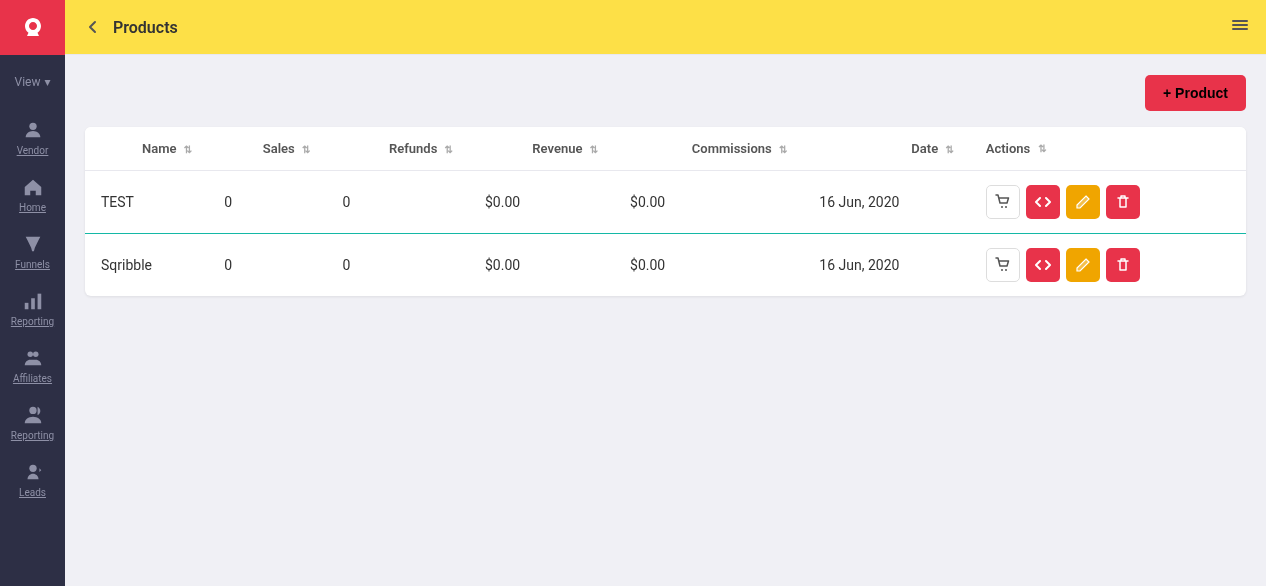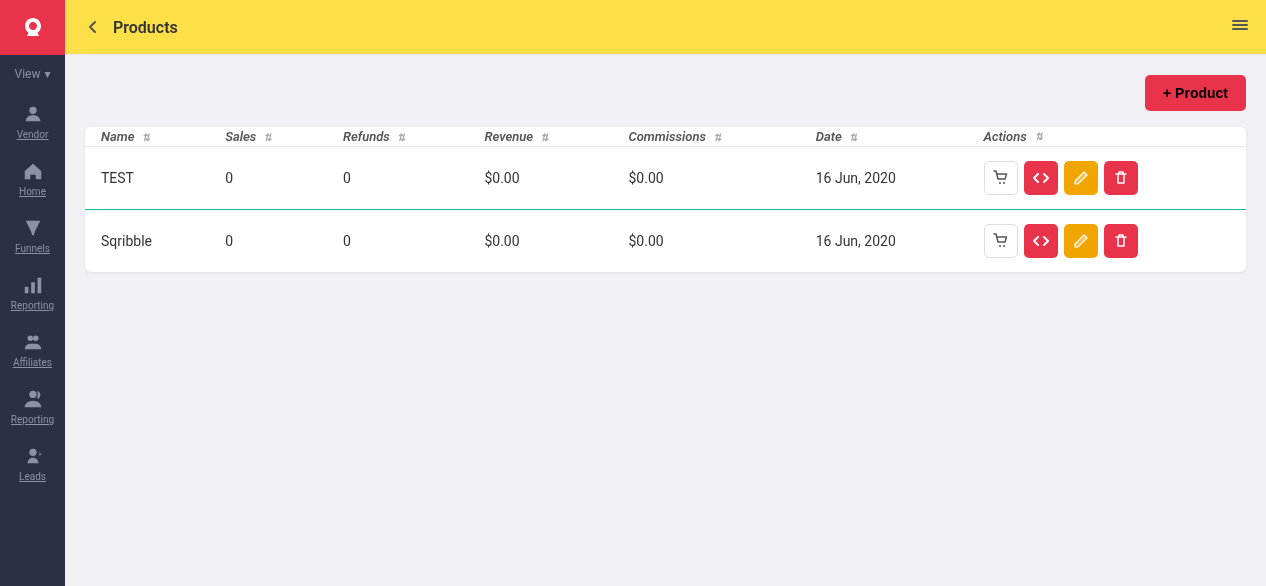--- a/index.html
+++ b/index.html
@@ -32,21 +32,21 @@
       align-items: center;
       gap: 4px;
       cursor: pointer;
       color: #8e90a6;
       text-decoration: underline;
     }
     .sidebar-item svg { width: 22px; height: 22px; }
     .sidebar-item-label { font-size: 10px; text-align: center; }
     .sidebar-view {
       width: 65px;
-      padding: 12px 5px;
+      padding: 20px 5px;
       display: flex;
       align-items: center;
       justify-content: center;
       gap: 4px;
       color: #8e90a6;
       font-size: 12px;
       cursor: pointer;
     }
 
     
@@ -117,27 +117,26 @@
       box-shadow: 0 1px 3px rgba(0,0,0,0.08);
     }
     table {
       width: 100%;
       border-collapse: collapse;
     }
     thead tr {
       background: #fff;
     }
     thead th {
-      padding: 2px 16px;
-      text-align: left;
+      padding: 14px 16px;
+      text-align: right;
       font-size: 13px;
       font-weight: 600;
       color: #555;
       border-bottom: 1px solid #e8e8ee;
-      font-style: italic;
     }
     thead th .sort-icon { display: inline-block; margin-left: 4px; font-size: 10px; color: #aaa; }
     tbody tr {
       border-bottom: 1px solid #14b8a6;
     }
     tbody tr:last-child { border-bottom: none; }
     tbody td {
       padding: 14px 16px;
       font-size: 14px;
       color: #333;

